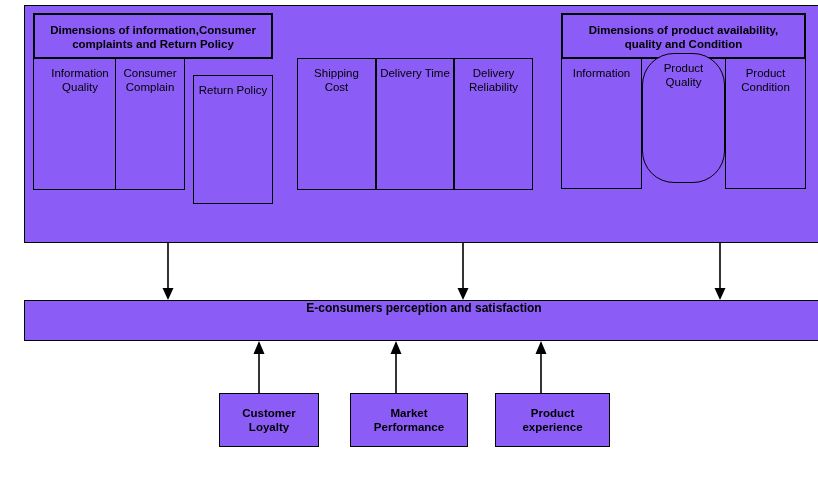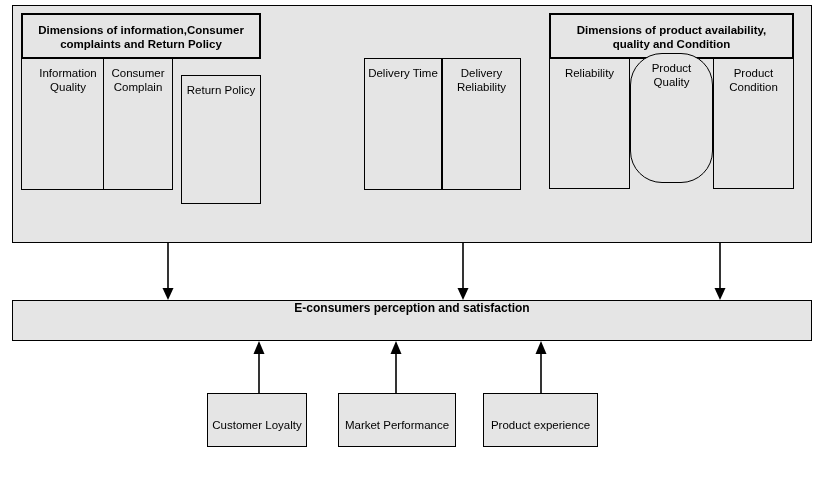--- a/index.html
+++ b/index.html
@@ -15,21 +15,22 @@
     position: relative;
     width: 818px;
     height: 483px;
     background: #ffffff;
     overflow: hidden;
   }
   .box {
     position: absolute;
     box-sizing: border-box;
     border: 1px solid #000000;
-    background: #e5e5e5;
+    background: #8b5cf6;
+    margin-left: 12px;
   }
   .bold-box {
     border: 2px solid #000000;
   }
   .label {
     position: absolute;
     left: 0;
     right: 0;
     text-align: center;
     line-height: 1.25;
@@ -47,22 +48,22 @@
     top: 7px;
     padding: 0 3px;
   }
   .banner-label {
     font-size: 12px;
     font-weight: bold;
     top: 0;
   }
   .outcome-label {
     font-size: 11.5px;
-    font-weight: normal;
-    top: 24px;
+    font-weight: bold;
+    top: 12px;
     padding: 0 4px;
   }
   .arrow {
     position: absolute;
   }
   .arrow svg {
     display: block;
   }
 </style>
 </head>
@@ -82,35 +83,38 @@
 
   <div class="box" style="left:103px; top:58px; width:70px; height:132px;">
     <div class="label sub-label">Consumer Complain</div>
   </div>
 
   <div class="box" style="left:181px; top:75px; width:80px; height:129px;">
     <div class="label sub-label">Return Policy</div>
   </div>
 
 
+  <div class="box" style="left:285px; top:58px; width:79px; height:132px;">
+    <div class="label sub-label">Shipping Cost</div>
+  </div>
 
   <div class="box" style="left:364px; top:58px; width:78px; height:132px;">
     <div class="label sub-label">Delivery Time</div>
   </div>
 
   <div class="box" style="left:442px; top:58px; width:79px; height:132px;">
     <div class="label sub-label">Delivery Reliability</div>
   </div>
 
   <div class="box bold-box" style="left:549px; top:13px; width:245px; height:46px;padding-left:10px;">
     <div class="label group-header">Dimensions of product availability, quality and Condition</div>
   </div>
 
   <div class="box" style="left:549px; top:58px; width:81px; height:131px;">
-    <div class="label sub-label">Reliability</div>
+    <div class="label sub-label">Information</div>
   </div>
 
   <div class="box" style="left:630px; top:53px; width:83px; height:130px;border-radius:32px;">
     <div class="label sub-label">Product Quality</div>
   </div>
 
   <div class="box" style="left:713px; top:58px; width:81px; height:131px;padding-left:8px;">
     <div class="label sub-label">Product Condition</div>
   </div>
 

